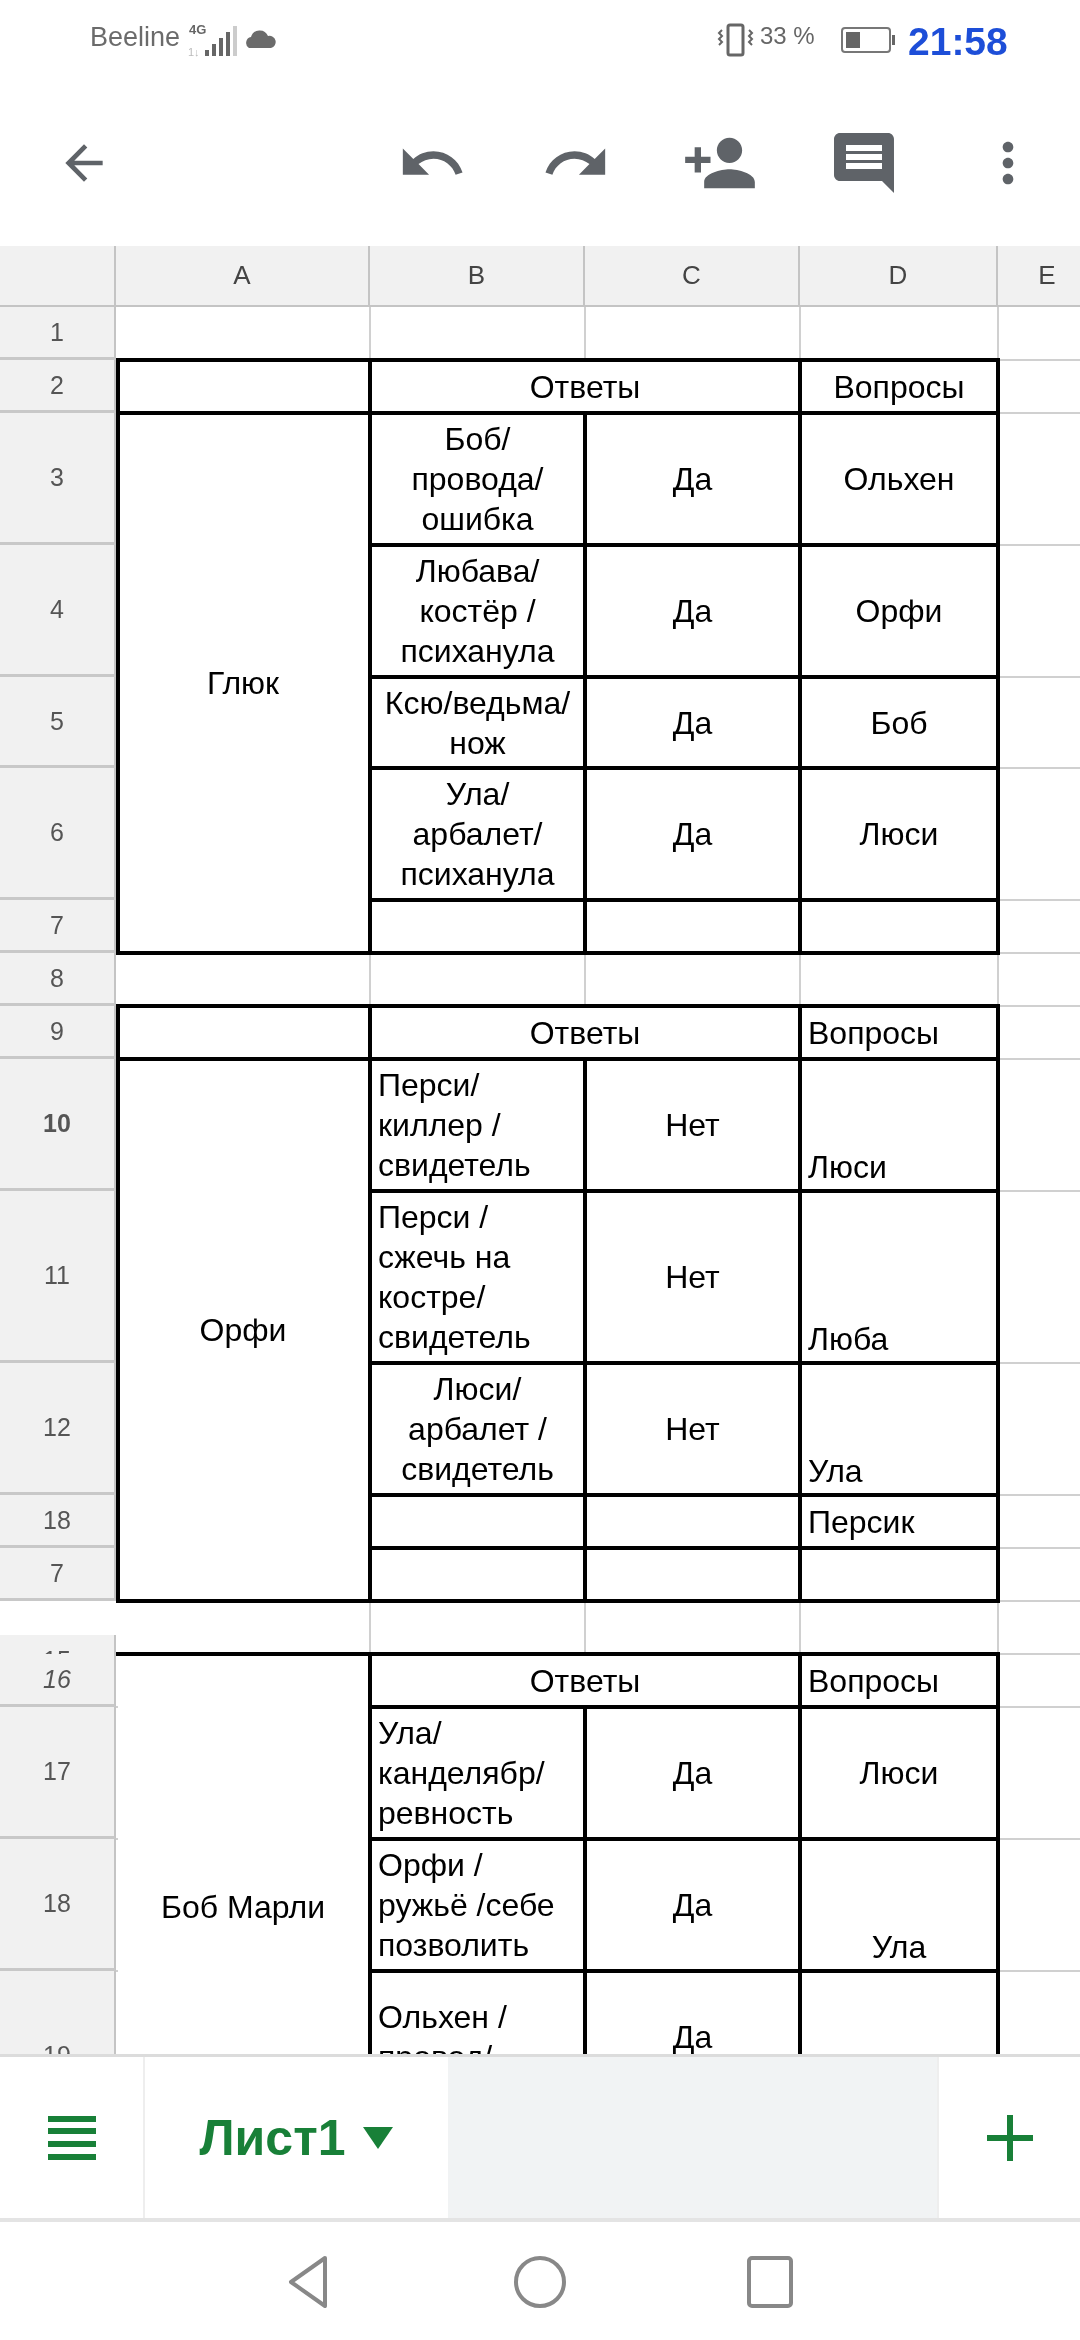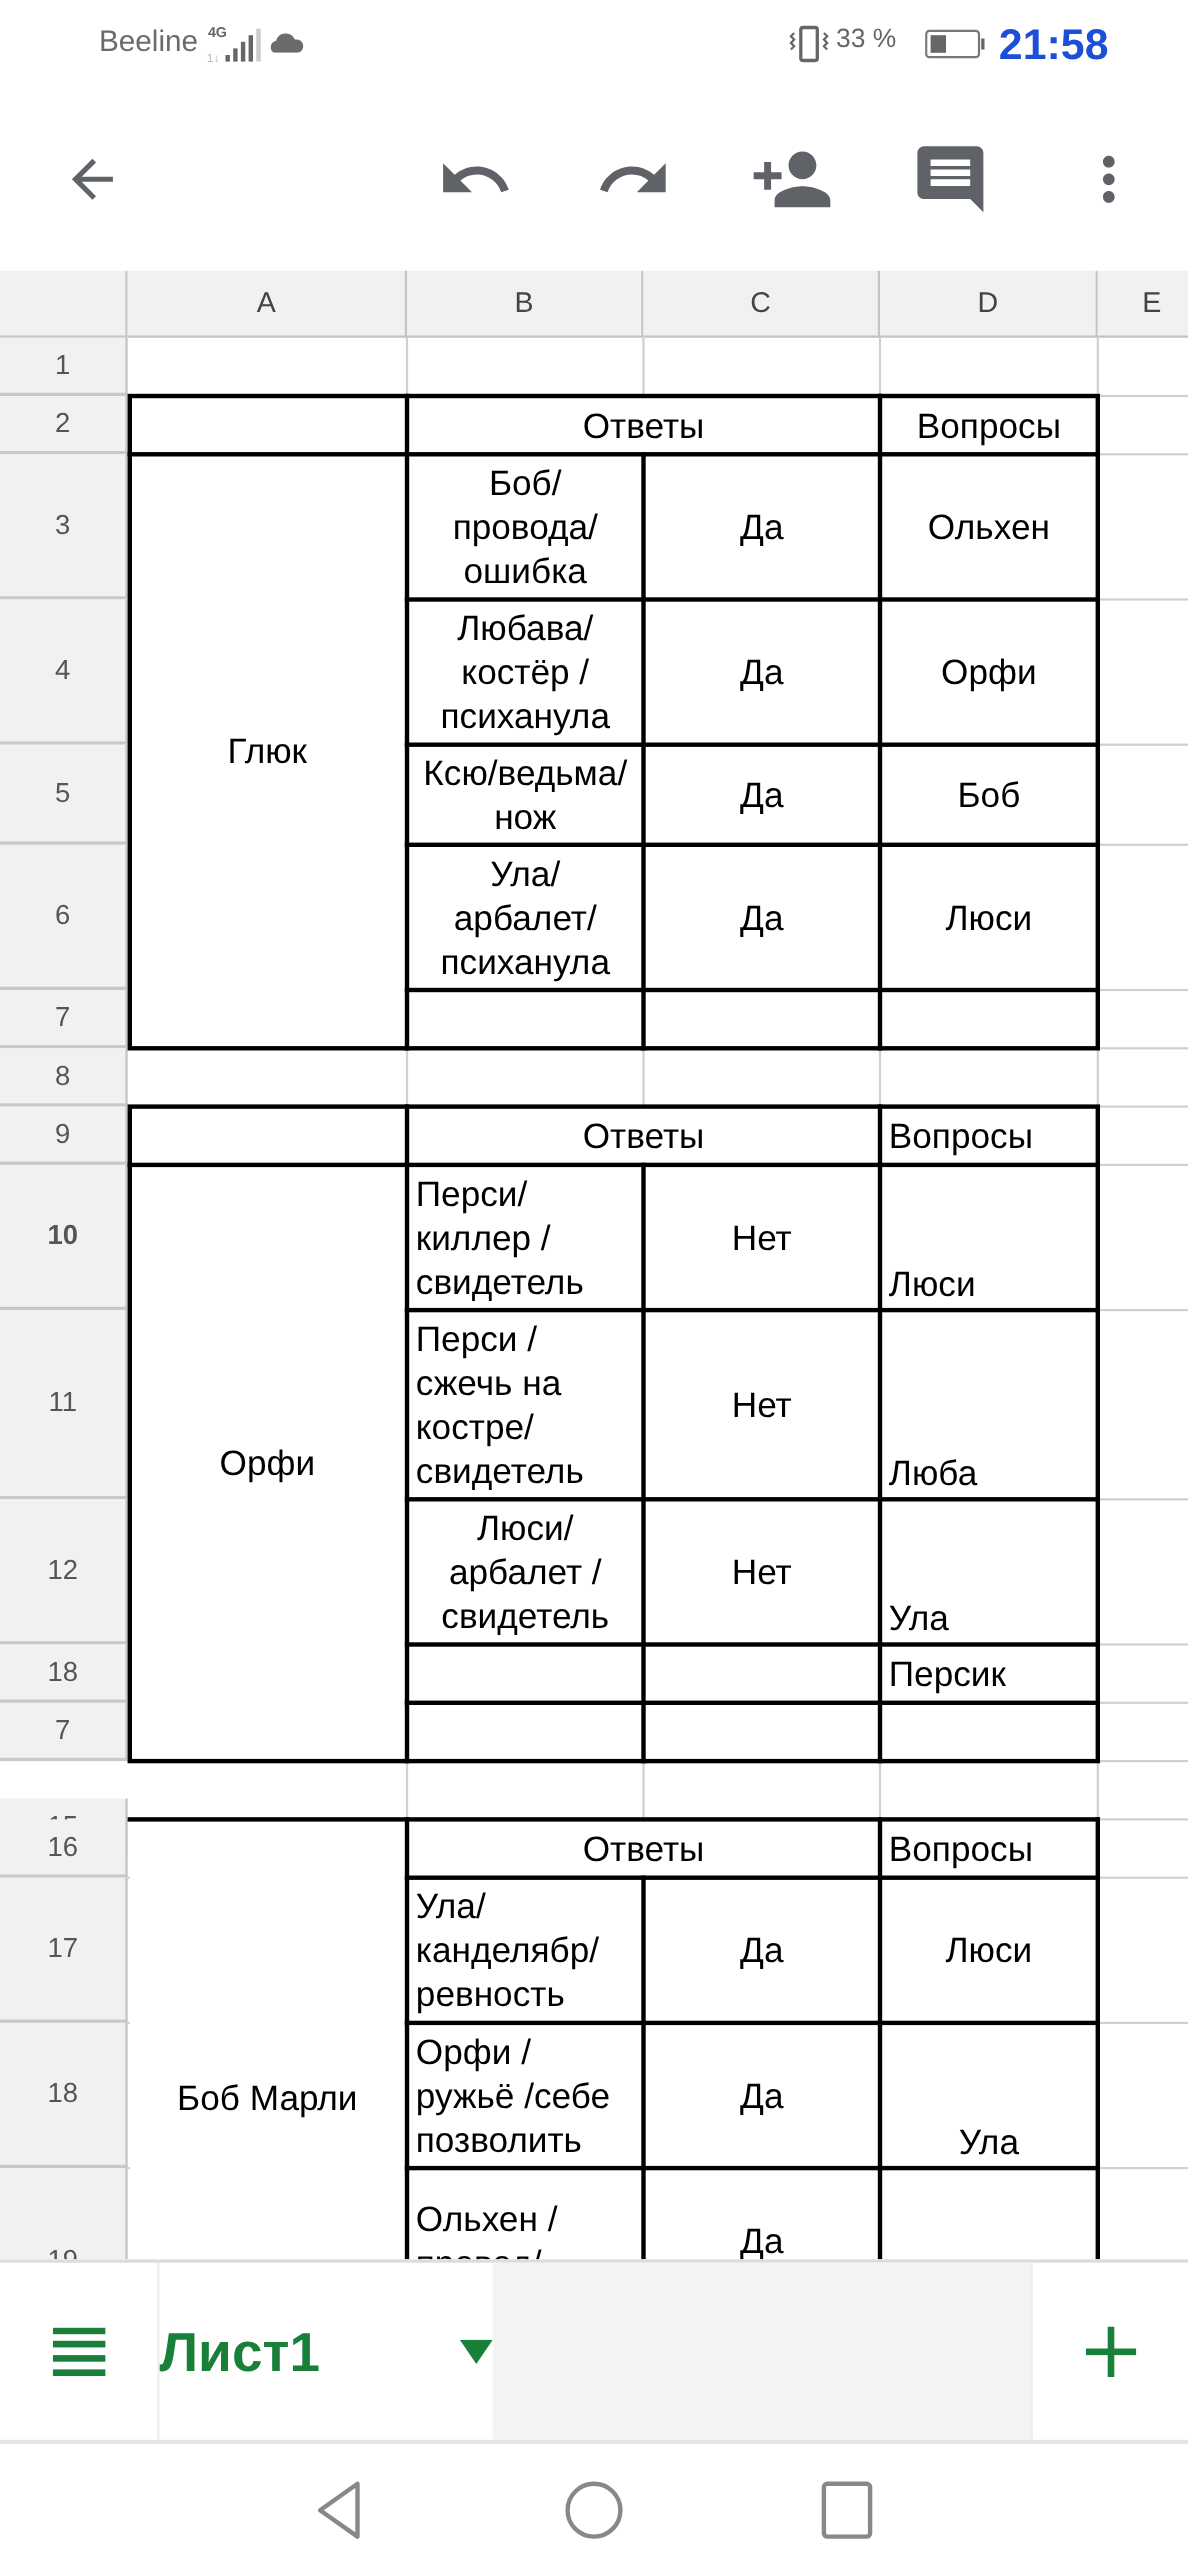--- a/index.html
+++ b/index.html
@@ -31,21 +31,21 @@
   .c-center { align-items:center; justify-content:center; text-align:center; }
   .c-left-bottom { align-items:flex-end; justify-content:flex-start; text-align:left; padding-bottom:4px; }
   .c-center-bottom { align-items:flex-end; justify-content:center; text-align:center; padding-bottom:4px; }
   .c-left-center { align-items:center; justify-content:flex-start; text-align:left; }
   .thick-box { position:absolute; box-sizing:border-box; border:4px solid #000; pointer-events:none; }
   .thick-h { position:absolute; height:4px; background:#000; }
   .thick-v { position:absolute; width:4px; background:#000; }
   
   .sheetbar { left:0; top:2054px; width:1080px; height:168px; background:#fff; border-top:3px solid #dcdcdc; border-bottom:4px solid #e4e4e4; box-sizing:border-box; }
   .sb-menu { position:absolute; left:0; top:0; width:145px; height:100%; display:flex; align-items:center; justify-content:center; border-right:2px solid #eee; box-sizing:border-box; }
-  .sb-tab { position:absolute; left:145px; top:0; width:303px; height:100%; display:flex; align-items:center; justify-content:space-between; gap:18px; color:#188038; font-size:50px; font-weight:bold; }
+  .sb-tab { position:absolute; left:145px; top:0; width:303px; height:100%; display:flex; align-items:center; justify-content:center; gap:18px; color:#188038; font-size:50px; font-weight:bold; }
   .sb-fill { position:absolute; left:448px; top:0; width:489px; height:100%; background:#f1f3f4; }
   .sb-add { position:absolute; left:937px; top:0; width:143px; height:100%; display:flex; align-items:center; justify-content:center; border-left:2px solid #eee; box-sizing:border-box; }
   
   .navbar { left:0; top:2222px; width:1080px; height:118px; background:#fff; }
   .nav-btn { position:absolute; top:20px; width:80px; height:80px; display:flex; align-items:center; justify-content:center; }
 </style>
 </head>
 <body>
 
 <div class="abs status">
@@ -127,21 +127,21 @@
   <div class="rowhdr" style="top:522px;height:132px;">6</div>
   <div class="rowhdr" style="top:654px;height:53px;">7</div>
   <div class="rowhdr" style="top:707px;height:53px;">8</div>
   <div class="rowhdr" style="top:760px;height:53px;">9</div>
   <div class="rowhdr" style="top:813px;height:132px;font-weight:bold;">10</div>
   <div class="rowhdr" style="top:945px;height:172px;">11</div>
   <div class="rowhdr" style="top:1117px;height:132px;">12</div>
   <div class="rowhdr" style="top:1249px;height:53px;">18</div>
   <div class="rowhdr" style="top:1302px;height:53px;">7</div>
   <div class="rowhdr" style="top:1355px;height:53px;margin-top:34px;">15</div>
-  <div class="rowhdr" style="top:1408px;height:53px;">16</div>
+  <div class="rowhdr" style="top:1408px;height:53px;font-style:italic;">16</div>
   <div class="rowhdr" style="top:1461px;height:132px;">17</div>
   <div class="rowhdr" style="top:1593px;height:132px;">18</div>
   <div class="rowhdr" style="top:1725px;height:132px;padding-top:40px;">19</div>
 
   <div class="gl-v" style="left:369px;top:61px;height:1760px;"></div>
   <div class="gl-v" style="left:584px;top:61px;height:1760px;"></div>
   <div class="gl-v" style="left:799px;top:61px;height:1760px;"></div>
   <div class="gl-v" style="left:997px;top:61px;height:1760px;"></div>
   <div class="gl-h" style="top:113px;"></div>
   <div class="gl-h" style="top:166px;"></div>

